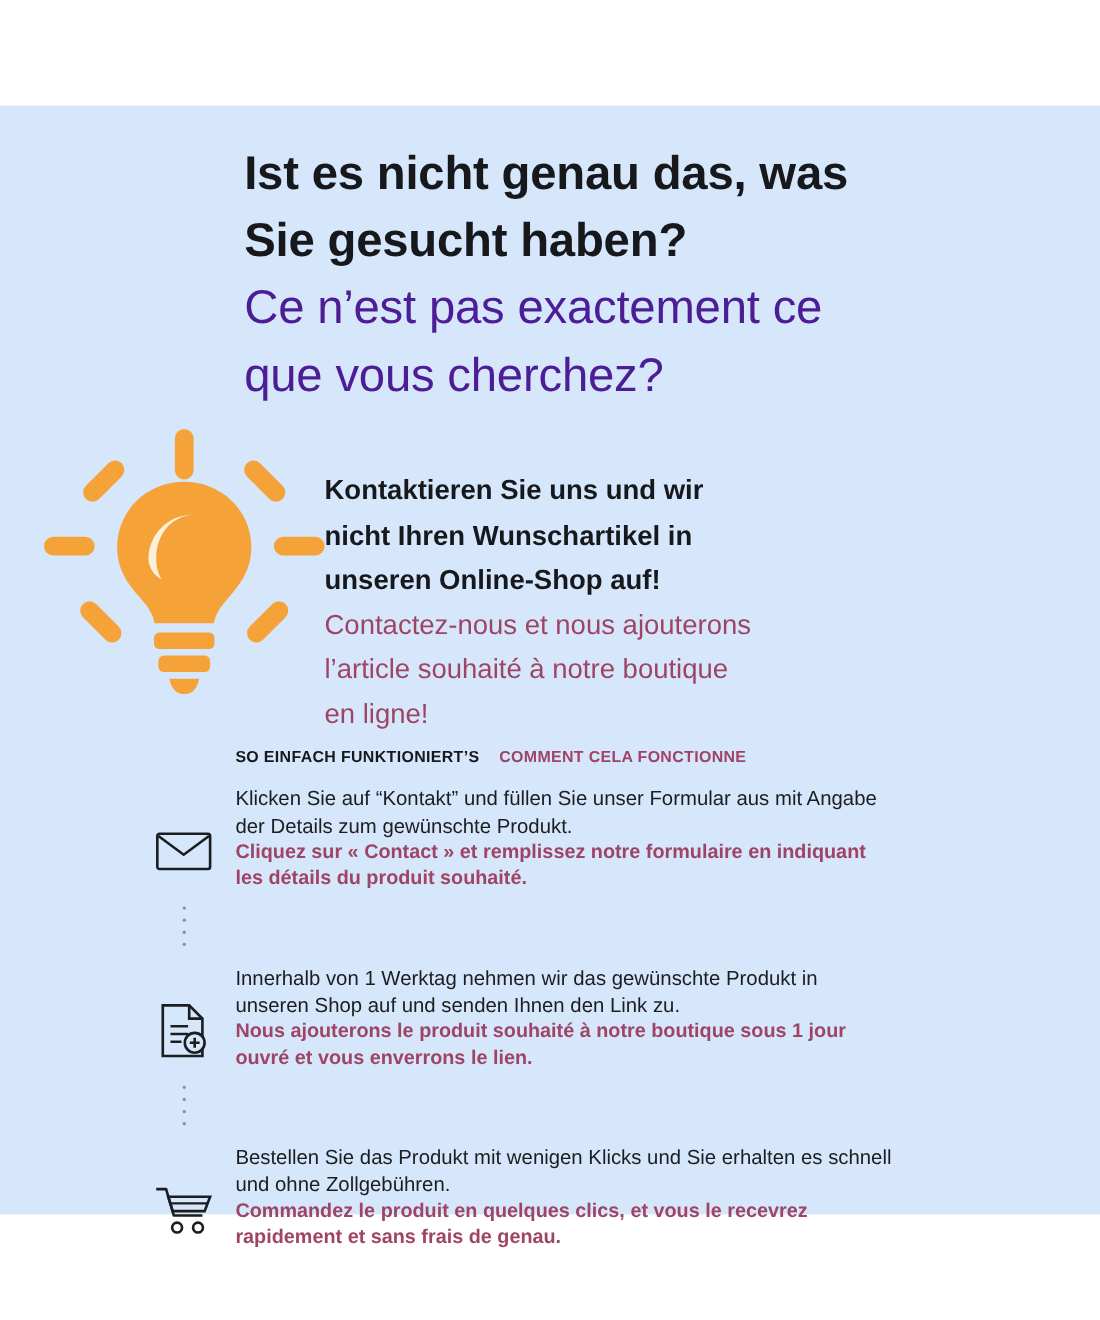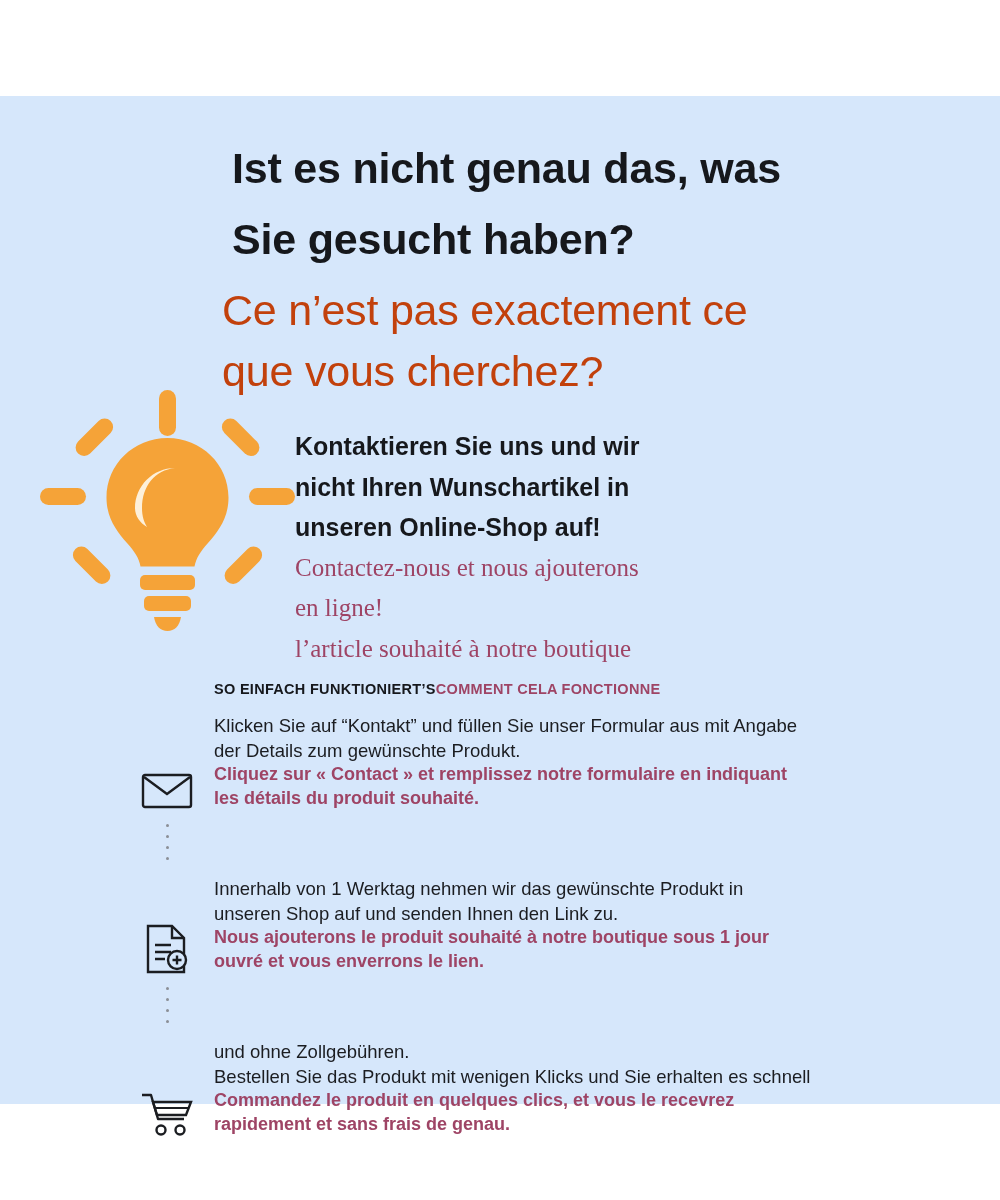--- a/index.html
+++ b/index.html
@@ -35,27 +35,27 @@
     left: 222px;
     top: 128px;
     width: 700px;
   }
   .headline .de {
     font-size: 43px;
     line-height: 1.42;
     font-weight: bold;
     color: #16181c;
     letter-spacing: -0.2px;
-    margin: 10px;
+    margin: 0;
   }
   .headline .fr {
     font-size: 43px;
     line-height: 1.42;
     font-weight: normal;
-    color: #c2410c;
+    color: #4c1d95;
     letter-spacing: -0.2px;
     margin: 0;
   }
 
   
   .intro-row {
     position: absolute;
     left: 40px;
     top: 380px;
     width: 920px;
@@ -81,30 +81,30 @@
     font-weight: bold;
     color: #16181c;
     margin: 0;
   }
   .intro-text .fr {
     font-size: 25px;
     line-height: 1.62;
     font-weight: normal;
     color: #9e4465;
     margin: 0;
-    font-family: Liberation Serif, serif;
   }
 
   
   .howto-heads {
     position: absolute;
     left: 214px;
     top: 681px;
     display: flex;
     align-items: baseline;
+    gap: 18px;
   }
   .howto-heads .de {
     font-size: 14.5px;
     font-weight: bold;
     letter-spacing: 0.3px;
     color: #16181c;
   }
   .howto-heads .fr {
     font-size: 14.5px;
     font-weight: bold;
@@ -115,21 +115,21 @@
 
   .steps {
     position: absolute;
     left: 120px;
     top: 710px;
     width: 830px;
   }
   .step {
     position: relative;
     display: flex;
-    align-items: flex-end;
+    align-items: center;
   }
   .step-icon {
     width: 94px;
     flex: 0 0 94px;
     display: flex;
     justify-content: center;
     padding-top: 26px;
   }
   .step-text {
     flex: 1 1 auto;
@@ -209,22 +209,22 @@
         </g>
 
         <path d="M95 118c0-22 18-40 40-40-20 2-33 18-33 40 0 8 2 14 5 19-7-4-12-11-12-19z" fill="#fdf0da"></path>
       </svg>
     </div>
     <div class="intro-text">
       <div class="de">Kontaktieren Sie uns und wir</div>
       <div class="de">nicht Ihren Wunschartikel in</div>
       <div class="de">unseren Online-Shop auf!</div>
       <div class="fr">Contactez-nous et nous ajouterons</div>
+      <div class="fr">l’article souhaité à notre boutique</div>
       <div class="fr">en ligne!</div>
-      <div class="fr">l’article souhaité à notre boutique</div>
     </div>
   </div>
 
   <div class="howto-heads">
     <span class="de">SO EINFACH FUNKTIONIERT’S</span>
     <span class="fr">COMMENT CELA FONCTIONNE</span>
   </div>
 
   <div class="steps">
 
@@ -283,21 +283,21 @@
       <div class="step-icon">
         <svg width="54" height="46" viewBox="0 0 54 46" xmlns="http://www.w3.org/2000/svg">
           <path d="M2 4h9l7 24h26" fill="none" stroke="#1b1d21" stroke-width="2.4" stroke-linejoin="round"></path>
           <path d="M13 11h38l-5 13H17z" fill="none" stroke="#1b1d21" stroke-width="2.4"></path>
           <path d="M15 17h34" stroke="#1b1d21" stroke-width="2.2"></path>
           <circle cx="21" cy="39" r="4.5" fill="none" stroke="#1b1d21" stroke-width="2.4"></circle>
           <circle cx="40" cy="39" r="4.5" fill="none" stroke="#1b1d21" stroke-width="2.4"></circle>
         </svg>
       </div>
       <div class="step-text">
+        <div class="de">Bestellen Sie das Produkt mit wenigen Klicks und Sie erhalten es schnell</div>
         <div class="de">und ohne Zollgebühren.</div>
-        <div class="de">Bestellen Sie das Produkt mit wenigen Klicks und Sie erhalten es schnell</div>
         <div class="fr">Commandez le produit en quelques clics, et vous le recevrez</div>
         <div class="fr">rapidement et sans frais de genau.</div>
       </div>
     </div>
 
   </div>
 </div>
 
 </body></html>

